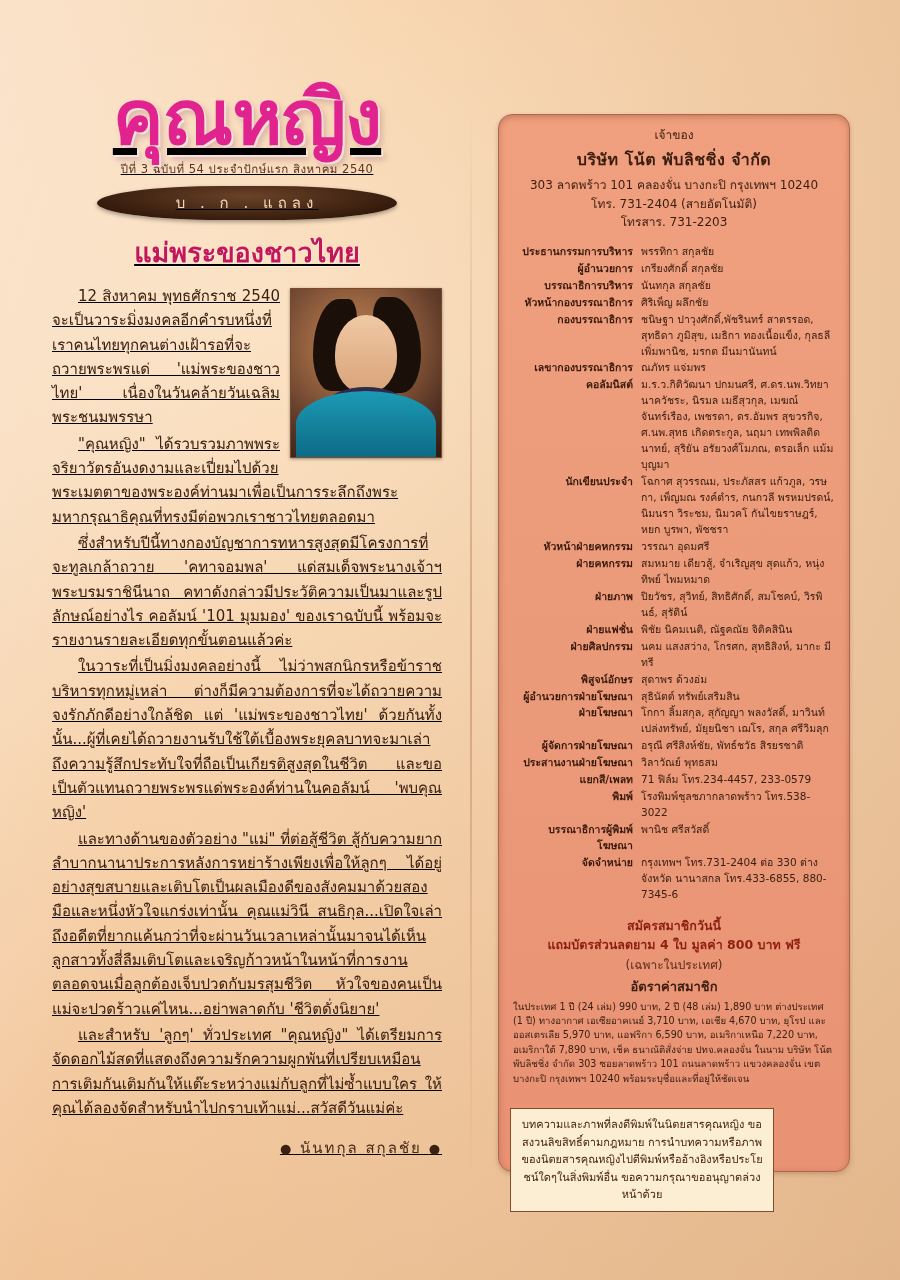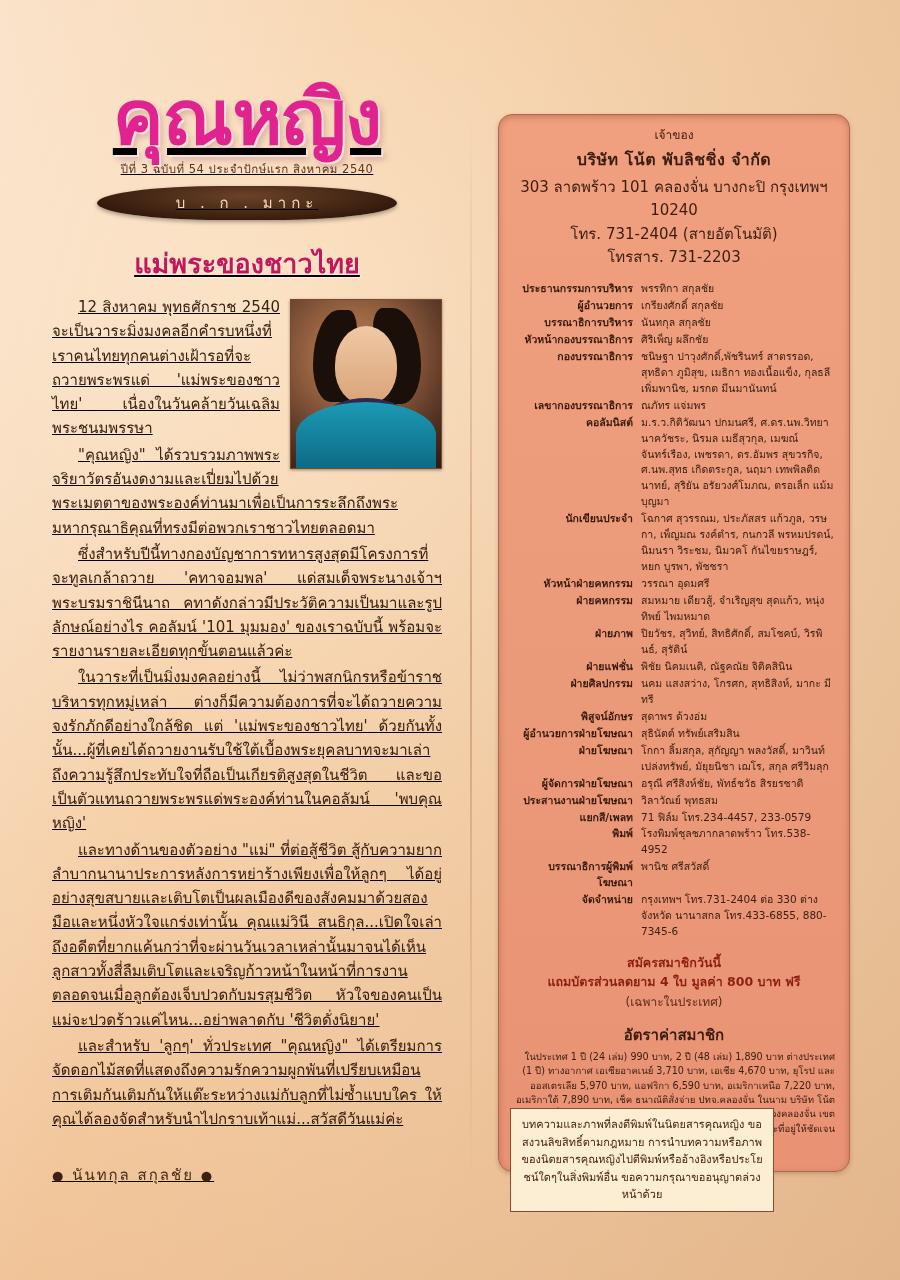--- a/index.html
+++ b/index.html
@@ -51,21 +51,21 @@
     box-shadow:0 2px 4px rgba(0,0,0,.35);
   }
   .ribbon span{
     color:#f7d9b5;font-size:15px;letter-spacing:5px;
   }
   .headline{
     text-align:center;
     color:#c2185b;
     font-size:27px;
     font-weight:bold;
-    margin:22px 0 10px 0;
+    margin:11px 0 10px 0;
     text-shadow:1px 1px 0 rgba(255,255,255,.5);
   }
   .photo{
     float:right;
     width:150px;height:168px;
     margin:4px 0 6px 10px;
     border:1px solid #7a4a2a;
     background:
       radial-gradient(circle at 48% 38%, #d9a882 0%, #a9704a 38%, #5b3a2c 70%, #23150f 100%);
     position:relative;overflow:hidden;
@@ -94,48 +94,48 @@
     background:linear-gradient(135deg,rgba(180,120,70,.25),rgba(60,30,20,.5));
   }
   .body-text{
     color:#3a2112;
     font-size:15px;
     line-height:1.62;
     text-align:justify;
   }
   .body-text p{margin:0 0 2px 0;text-indent:26px;}
   .sig{
-    margin-top:32px;text-align:left;color:#4a2a18;font-size:15px;letter-spacing:2px;
+    margin-top:16px;text-align:right;color:#4a2a18;font-size:15px;letter-spacing:2px;
   }
   .sig .dot{color:#3a2112;font-size:13px;}
   
   .right{
     position:absolute;left:498px;top:114px;width:352px;height:1058px;
     background:linear-gradient(180deg,#f0a07e 0%,#eb9a79 55%,#e99274 100%);
     border:1px solid #b4654a;
     border-radius:14px;
     box-shadow:0 2px 6px rgba(90,40,20,.3) inset, 0 2px 5px rgba(0,0,0,.18);
     padding:10px 14px 12px 14px;
     box-sizing:border-box;
     color:#3b1d10;
   }
   .r-center{text-align:center;}
   .r-owner-label{font-size:12px;margin-bottom:3px;}
   .r-company{font-size:16px;font-weight:bold;letter-spacing:.5px;margin-bottom:4px;}
-  .r-addr{font-size:15px;line-height:1.55;}
+  .r-addr{font-size:12px;line-height:1.55;}
   .staff{margin-top:12px;font-size:10.5px;line-height:1.52;}
   .staff .row{display:flex;margin-bottom:1px;margin-left:8px;}
   .staff .lbl{width:112px;flex:0 0 112px;text-align:right;padding-right:8px;font-weight:bold;color:#3a1a0d;}
   .staff .val{flex:1;text-align:left;color:#3b2012;}
   .sub-box{margin-top:12px;text-align:center;}
   .sub-t1{font-size:12.5px;font-weight:bold;color:#8c1f12;}
   .sub-t2{font-size:12.5px;font-weight:bold;color:#8c1f12;line-height:1.5;}
   .sub-t3{font-size:12px;color:#5a2a16;}
-  .sub-rate{font-size:15px;font-weight:bold;margin-top:12px;}
-  .sub-body{font-size:9.6px;line-height:1.5;text-align:right;margin-top:3px;color:#3b2012;}
+  .sub-rate{font-size:13px;font-weight:bold;margin-top:2px;}
+  .sub-body{font-size:9.6px;line-height:1.5;text-align:left;margin-top:3px;color:#3b2012;}
   .notice{
     position:absolute;left:510px;top:1108px;width:264px;
     border:1px solid #8a4a2c;
     background:#fbeed2;
     padding:7px 9px;
     font-size:11px;line-height:1.6;color:#4a2410;
     text-align:center;
     box-sizing:border-box;
   }
   .vline{
@@ -149,21 +149,21 @@
 <div class="page">
 
   <div class="vline"></div>
 
   <div class="left">
 
     <div class="masthead">คุณหญิง</div>
     <div class="issue-line">ปีที่ 3 ฉบับที่ 54 ประจำปักษ์แรก สิงหาคม 2540</div>
 
     <div class="ribbon">
-      <span>บ . ก . มากะ</span>
+      <span>บ . ก . แถลง</span>
     </div>
 
     <div class="headline">แม่พระของชาวไทย</div>
 
     <div class="photo">
       <div class="bg"></div>
       <div class="hairL"></div>
       <div class="hairR"></div>
       <div class="face"></div>
       <div class="collar"></div>
@@ -269,21 +269,21 @@
       <div class="row">
           <div class="lbl">ประสานงานฝ่ายโฆษณา</div>
           <div class="val">วิลาวัณย์ พุทธสม</div>
         </div>
       <div class="row">
           <div class="lbl">แยกสี/เพลท</div>
           <div class="val">71 ฟิล์ม โทร.234-4457, 233-0579</div>
         </div>
       <div class="row">
           <div class="lbl">พิมพ์</div>
-          <div class="val">โรงพิมพ์ชุลชภากลาดพร้าว โทร.538-4952</div>
+          <div class="val">โรงพิมพ์ชุลชภากลาดพร้าว โทร.538-3022</div>
         </div>
       <div class="row">
           <div class="lbl">บรรณาธิการผู้พิมพ์โฆษณา</div>
           <div class="val">พานิช ศรีสวัสดิ์</div>
         </div>
       <div class="row">
           <div class="lbl">จัดจำหน่าย</div>
           <div class="val">กรุงเทพฯ โทร.731-2404 ต่อ 330
 ต่างจังหวัด นานาสกล โทร.433-6855, 880-7345-6</div>
         </div>

